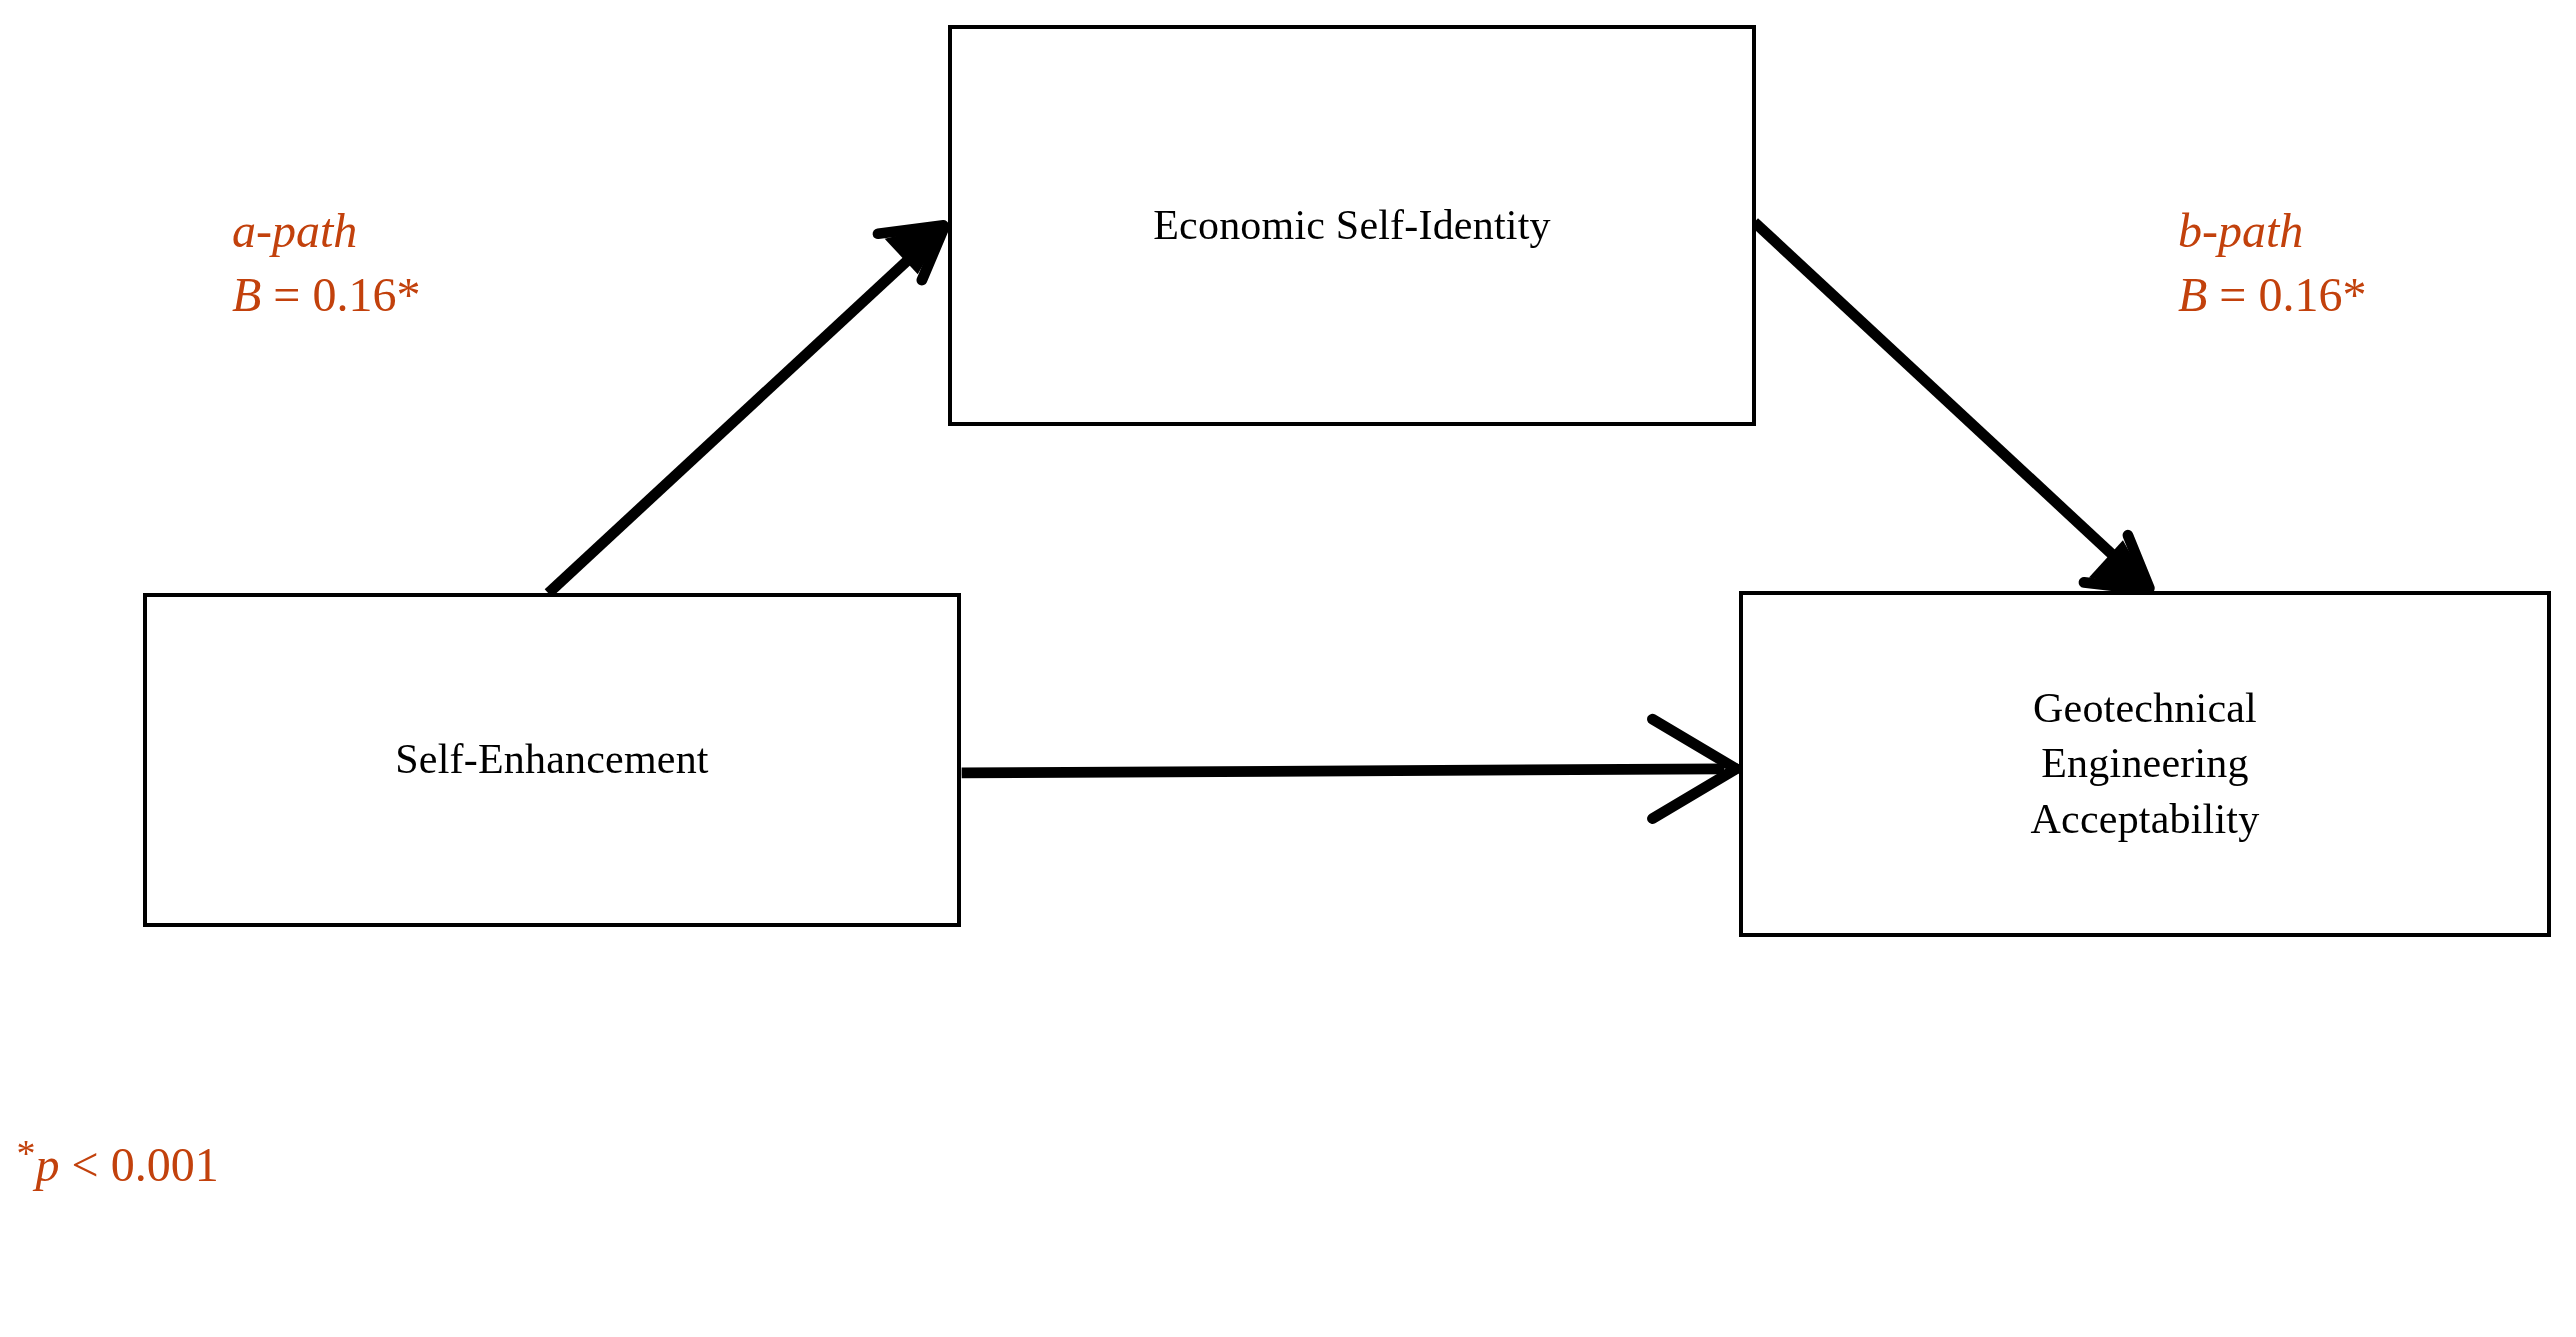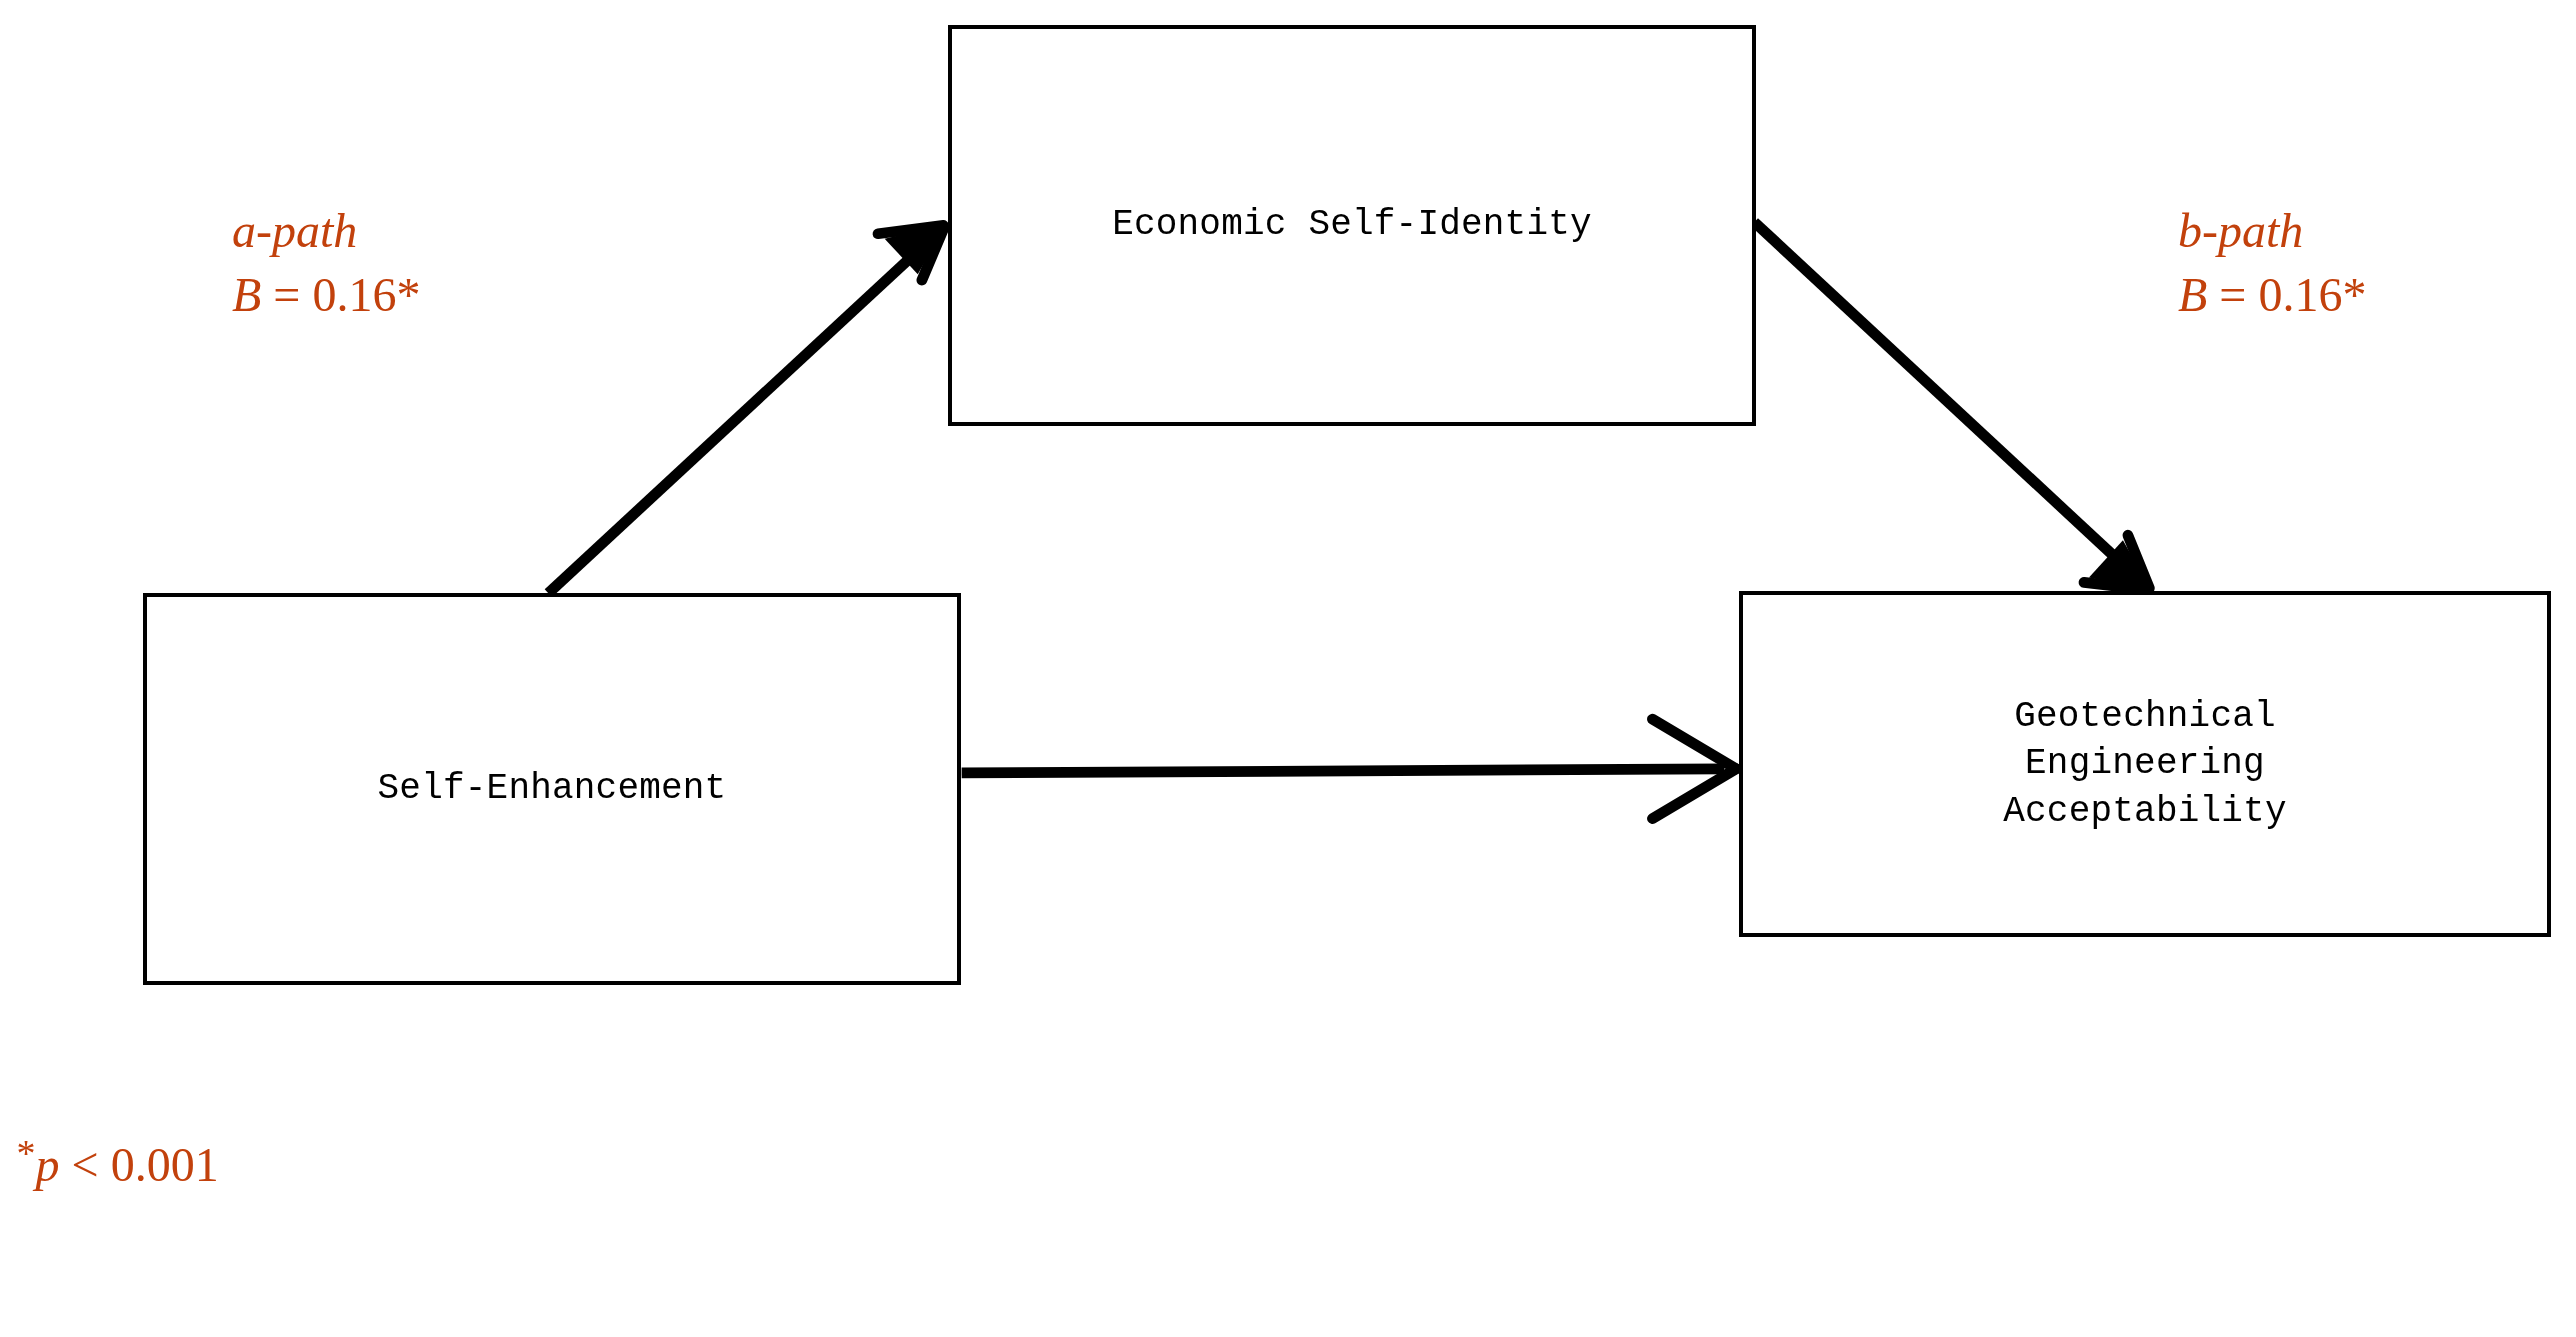--- a/index.html
+++ b/index.html
@@ -27,38 +27,38 @@
     position: absolute;
     box-sizing: border-box;
     border: 4.1px solid #000000;
     background: #ffffff;
     display: flex;
     align-items: center;
     justify-content: center;
     text-align: center;
   }
   .node-label {
-    font-family: Liberation Mono, monospace;
-    font-size: 36px;
+    font-family: Liberation Serif, serif;
+    font-size: 42px;
     line-height: 1.18;
     color: #000000;
     white-space: pre-line;
     letter-spacing: 0.2px;
   }
   #box-mediator {
     left: 948px;
     top: 25px;
     width: 808px;
     height: 401px;
   }
   #box-predictor {
     left: 143px;
     top: 593px;
     width: 818px;
-    height: 392px;
+    height: 334px;
   }
   #box-outcome {
     left: 1739px;
     top: 591px;
     width: 812px;
     height: 346px;
   }
   #box-outcome .node-label {
     line-height: 1.32;
   }

